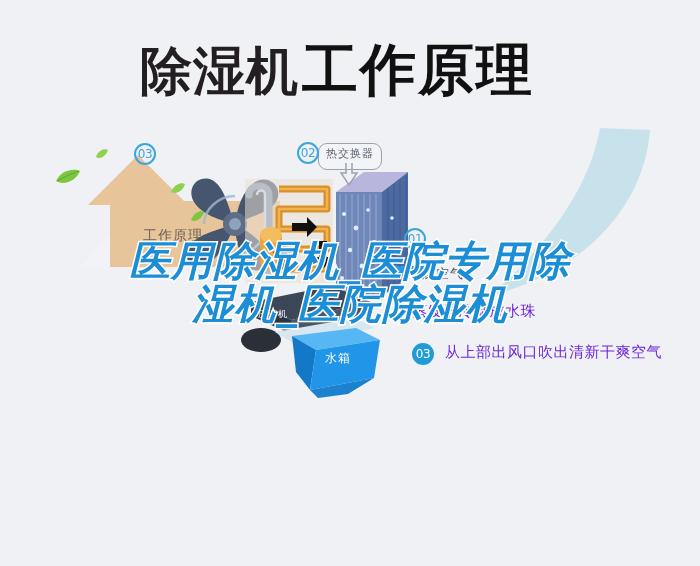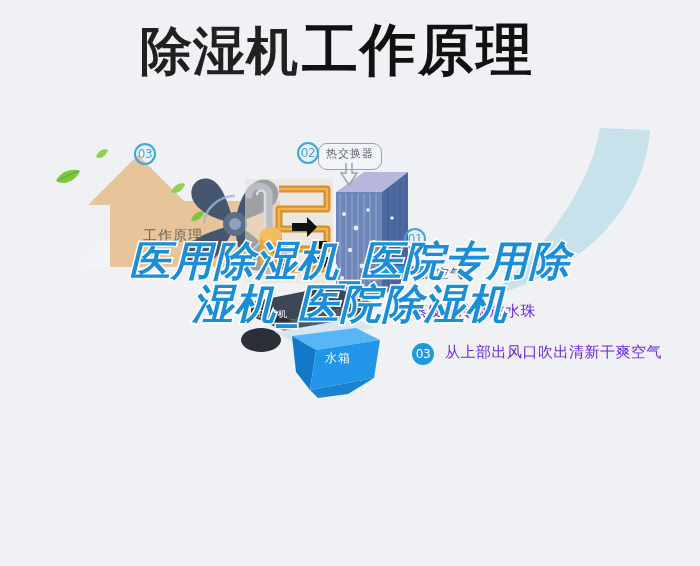--- a/index.html
+++ b/index.html
@@ -7,21 +7,21 @@
     width:700px; height:566px;
     background:#f0f1f5;
     font-family:"DejaVu Sans","Liberation Sans",sans-serif;
     overflow:hidden;
   }
   .page { position:relative; width:700px; height:566px; background:#f0f1f5; }
 
   
   .header {
     position:absolute; left:0; top:22px; width:674px; height:76px;
-    display:flex; align-items:flex-start; justify-content:center;
+    display:flex; align-items:flex-end; justify-content:center;
   }
   .title-wrap { display:flex; align-items:baseline; white-space:nowrap; }
   .title-a {
     font-size:52px; font-weight:bold; color:#231f20;
     letter-spacing:1px; line-height:1;
     font-family:"DejaVu Sans","Liberation Sans",sans-serif;
   }
   .title-b {
     font-size:56px; font-weight:bold; color:#111111;
     letter-spacing:2px; line-height:1; margin-left:3px;

